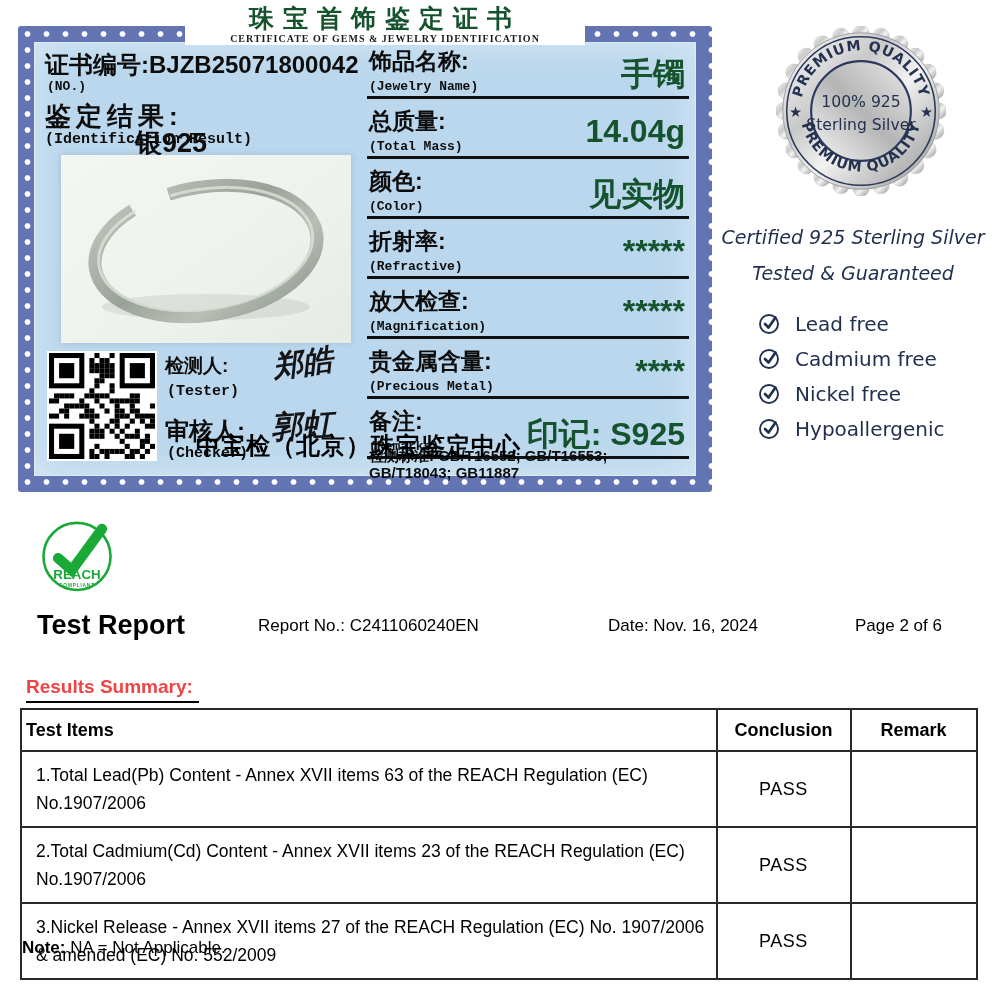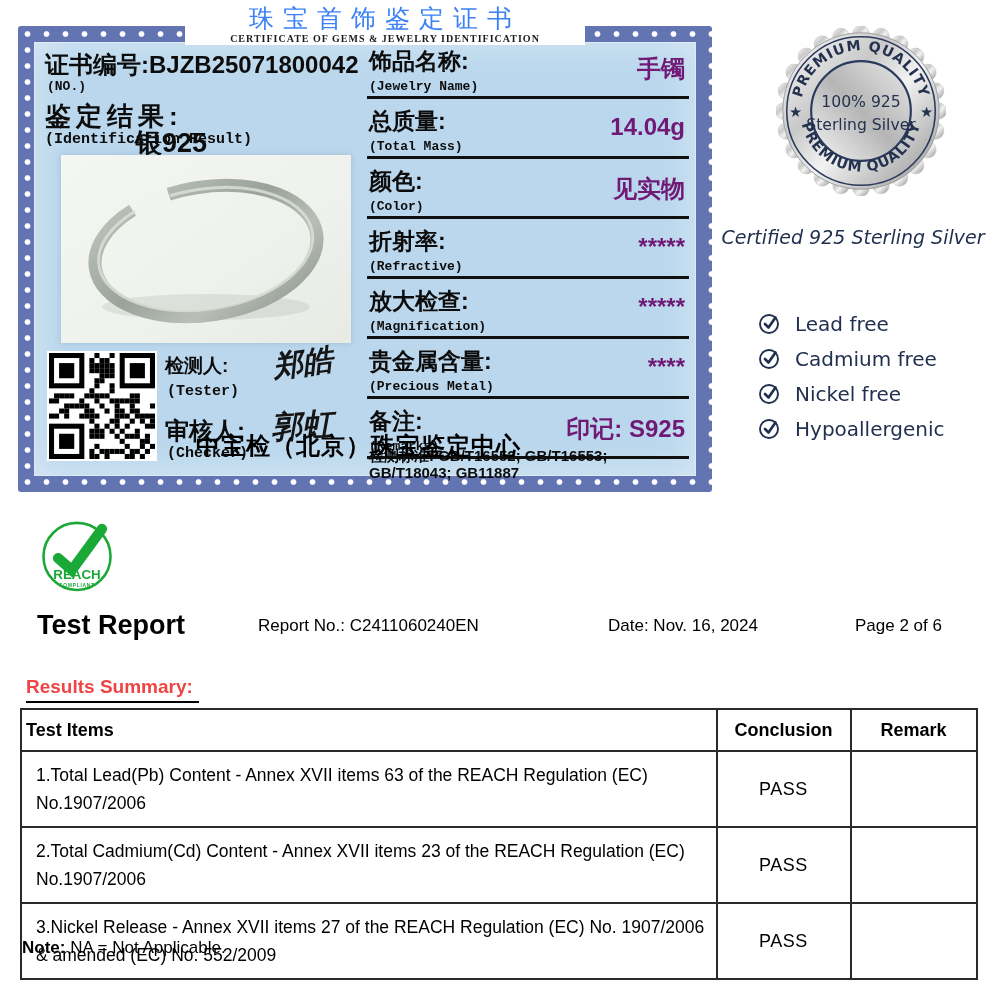--- a/index.html
+++ b/index.html
@@ -8,22 +8,22 @@
 
   
   .cert{position:absolute;left:18px;top:26px;width:694px;height:466px;
         background-color:#6274b2;
         background-image:radial-gradient(circle,#fff 2.3px,rgba(255,255,255,0) 3.4px);
         background-size:19px 16px;border-radius:3px;}
   .cert-inner{position:absolute;inset:16px;background:#bad7ed;border:1px solid #dfe9f4;
         box-shadow:inset 0 0 40px rgba(255,255,255,.45);}
   .title-plate{position:absolute;left:185px;top:0px;width:400px;background:#fff;
         text-align:center;padding:2px 0 1px;z-index:5;}
-  .title-cn{font-family:"Liberation Serif",serif;font-weight:normal;font-size:25px;
-        letter-spacing:9px;color:#3b82f6;white-space:nowrap;}
+  .title-cn{font-family:"Liberation Serif",serif;font-weight:bold;font-size:25px;
+        letter-spacing:9px;color:#14532d;white-space:nowrap;}
   .title-en{font-family:"Liberation Serif",serif;font-weight:bold;font-size:10px;
         letter-spacing:1px;color:#1a1a1a;margin-top:-2px;}
 
   .cn-b{font-weight:bold;color:#0c0c0c;}
   .mono{font-family:"Liberation Mono",monospace;font-weight:bold;color:#0c0c0c;}
 
   .certno{position:absolute;left:10px;top:6px;font-size:24px;}
   .no-en{position:absolute;left:12px;top:36px;font-size:13px;}
   .result-label{position:absolute;left:10px;top:56px;font-size:26px;letter-spacing:5px;}
   .result-en{position:absolute;left:10px;top:88px;font-size:15px;}
@@ -40,21 +40,21 @@
   .checker-en{position:absolute;left:132px;top:402px;font-size:15px;}
   .sig{font-family:"DejaVu Serif",serif;font-style:italic;font-weight:bold;color:#151515;}
   .sig-tester{position:absolute;left:238px;top:300px;font-size:30px;transform:rotate(-8deg);}
   .sig-checker{position:absolute;left:236px;top:362px;font-size:31px;transform:rotate(-4deg);}
 
   
   .fields{position:absolute;left:332px;top:-4px;width:322px;}
   .field-row{height:57px;border-bottom:3px solid #101010;position:relative;}
   .field-cn{position:absolute;left:2px;top:7px;font-size:23px;font-weight:bold;color:#0c0c0c;}
   .field-en{position:absolute;left:2px;bottom:2px;font-size:13px;}
-  .field-val{position:absolute;right:4px;top:14px;font-size:24px;font-weight:bold;color:#701a75;}
+  .field-val{position:absolute;right:4px;top:14px;font-size:32px;font-weight:bold;color:#14532d;}
   .standards{position:absolute;left:334px;top:404px;font-size:15px;line-height:17px;z-index:1;}
   .org-name{position:absolute;left:196px;top:430px;z-index:2;
         font-family:"Liberation Serif",serif;font-weight:bold;font-size:24px;color:#000;
         letter-spacing:1px;white-space:nowrap;}
 
   
   .badge{position:absolute;left:776px;top:26px;width:170px;height:170px;}
   .headline{position:absolute;left:706px;width:294px;text-align:center;
         color:#22304f;font-family:"DejaVu Sans",sans-serif;font-weight:500;font-size:19px;font-style:italic;}
   .headline.h1{top:226px;}
@@ -374,20 +374,21 @@
     <text font-family="DejaVu Sans, sans-serif" font-size="14.5" font-weight="bold" fill="#24324f" letter-spacing="1">
       <textPath href="#arcBot" startOffset="50%" text-anchor="middle">PREMIUM QUALITY</textPath>
     </text>
     <text x="20" y="93" font-size="15" fill="#24324f" text-anchor="middle">★</text>
     <text x="154" y="93" font-size="15" fill="#24324f" text-anchor="middle">★</text>
     <text x="87" y="83" text-anchor="middle" font-family="DejaVu Sans, sans-serif" font-size="16" font-weight="500" fill="#24324f">100% 925</text>
     <text x="87" y="106" text-anchor="middle" font-family="DejaVu Sans, sans-serif" font-size="16" font-weight="500" fill="#24324f">Sterling Silver</text>
   </svg>
 
   <div class="headline h1">Certified 925 Sterling Silver</div>
+  <div class="headline h2">Tested &amp; Guaranteed</div>
 
   <div class="claims">
     <div class="claim">
         <svg width="23" height="23" viewBox="0 0 23 23">
           <circle cx="11" cy="12" r="9" fill="none" stroke="#22304f" stroke-width="1.9"></circle>
           <path d="M7 12 L10.5 15.5 L17.5 5.5" fill="none" stroke="#22304f" stroke-width="2.7" stroke-linecap="round" stroke-linejoin="round"></path>
         </svg>
         <span>Lead free</span>
       </div>
       <div class="claim">

